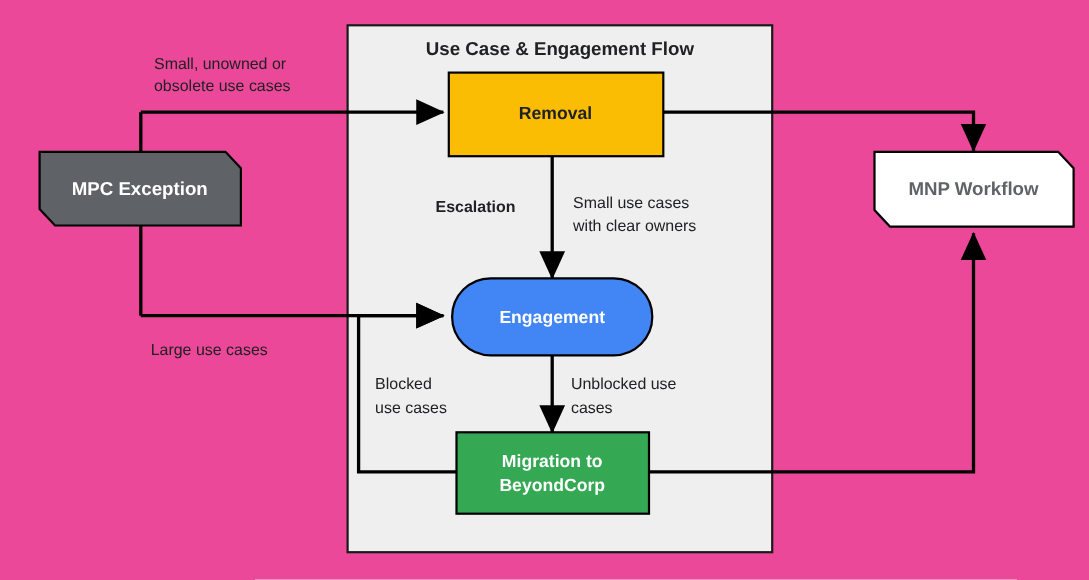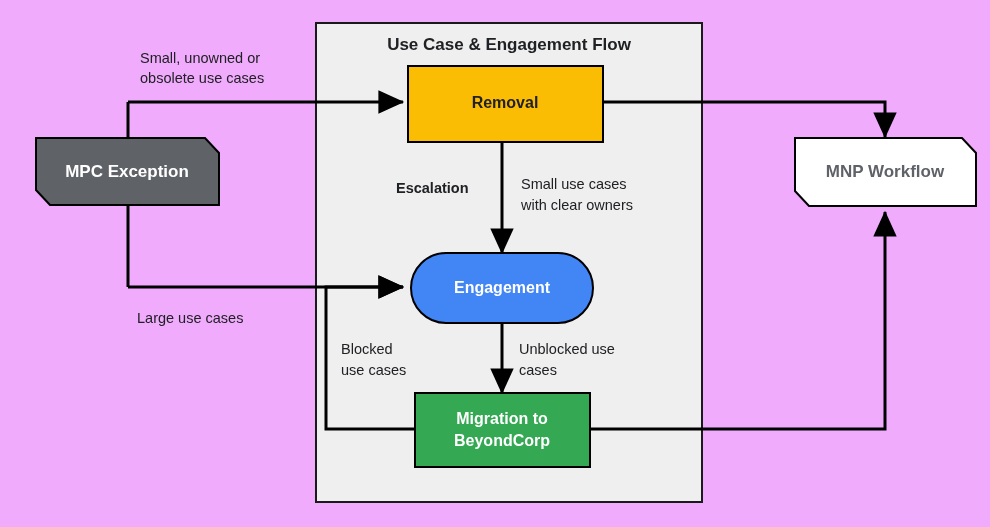--- a/index.html
+++ b/index.html
@@ -10,21 +10,21 @@
   body {
     width: 990px;
     height: 527px;
     font-family: "Liberation Sans", sans-serif;
     overflow: hidden;
   }
   #diagram-root {
     position: relative;
     width: 990px;
     height: 527px;
-    background: #f0abfc;
+    background: #ec4899;
   }
   svg.flow {
     position: absolute;
     top: 0;
     left: 0;
     width: 990px;
     height: 527px;
     display: block;
   }
   .node-label {

